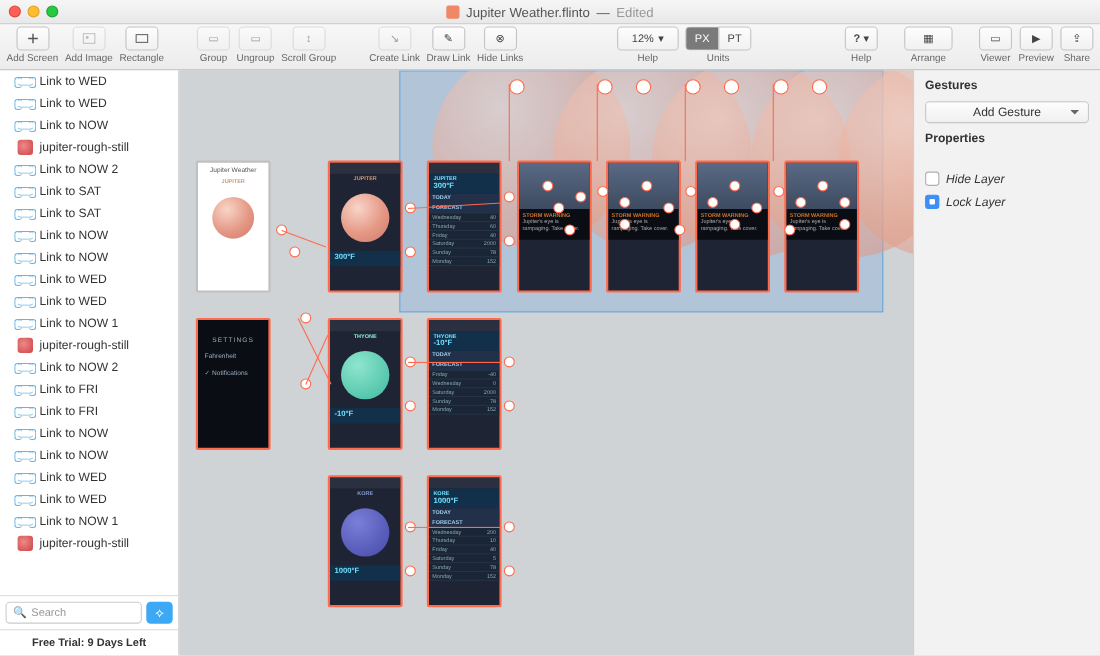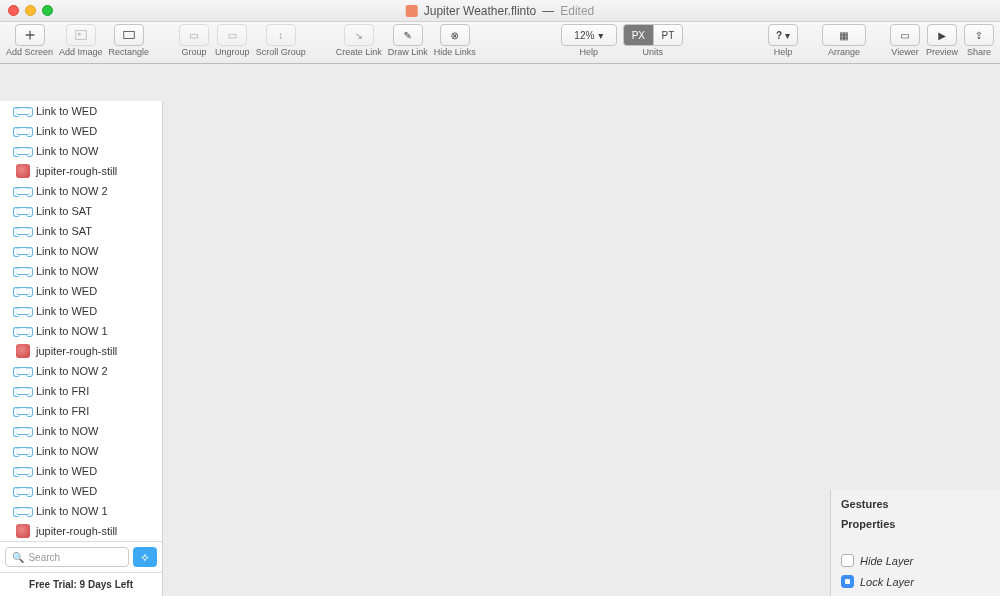--- a/index.html
+++ b/index.html
@@ -24,21 +24,21 @@
   .tbtn{height:22px;min-width:30px;background:linear-gradient(#fdfdfd,#f1f1f1);border:1px solid #c4c4c4;border-radius:4px;display:flex;align-items:center;justify-content:center;font-size:10px;color:#444;padding:0 6px;}
   .seg .tbtn{border-radius:0;border-right:none;}
   .seg .tbtn:first-child{border-radius:4px 0 0 4px;}
   .seg .tbtn:last-child{border-radius:0 4px 4px 0;border-right:1px solid #c4c4c4;}
   .tbtn.active{background:#7a7a7a;color:#fff;}
   .spacer{flex:1;}
   .tbtn.disabled{opacity:.5;}
   .ticon{width:14px;height:14px;display:inline-block;}
   
   
-  .main{display:flex;height:calc(596px - 64px);align-items:flex-end;}
+  .main{display:flex;height:calc(596px - 64px);}
   .sidebar{width:163px;background:#fff;border-right:1px solid #cfcfcf;display:flex;flex-direction:column;}
   .tree{flex:1;overflow-y:auto;}
   .row{display:flex;align-items:center;height:20px;padding:0 6px 0 16px;gap:6px;font-size:11px;color:#333;}
   .grp{display:flex;align-items:center;height:22px;padding:0 6px;gap:4px;background:#f3f3f3;font-weight:500;border-top:1px solid #e4e4e4;border-bottom:1px solid #e4e4e4;}
   .linkicon{width:14px;height:8px;border:1.5px solid #64b4e6;border-radius:3px;border-right:none;border-left:none;position:relative;}
   .linkicon::before,.linkicon::after{content:'';position:absolute;width:6px;height:8px;border:1.5px solid #64b4e6;border-radius:3px;top:-1.5px;}
   .linkicon::before{left:-3px;border-right:none;}
   .linkicon::after{right:-3px;border-left:none;}
   .thumbicon{width:14px;height:14px;background:radial-gradient(circle at 40% 40%,#e88,#c44);border-radius:3px;}
   .screenicon{width:12px;height:14px;border:1px solid #aaa;border-radius:2px;background:#fff;}
@@ -539,20 +539,23 @@
         <div class="edge" style="left: 115px; top: 285px; width: 49.2443px; transform: rotate(-66.0375deg);"></div>
         <div class="edge" style="left: 300px; top: 12px; width: 70px; transform: rotate(90deg);"></div>
         <div class="edge" style="left: 380px; top: 12px; width: 70px; transform: rotate(90deg);"></div>
         <div class="edge" style="left: 460px; top: 12px; width: 70px; transform: rotate(90deg);"></div>
         <div class="edge" style="left: 540px; top: 12px; width: 70px; transform: rotate(90deg);"></div>
       </div>
   </div>
 
   <div class="panel">
     <h4>Gestures</h4>
+    <div class="btn">
+        <span>Add Gesture</span>
+      </div>
     <h4>Properties</h4>
     <div style="height:8px"></div>
     <div class="chk">
         <div class="cbox"></div>
         <span>Hide Layer</span>
       </div>
     <div class="chk">
         <div class="cbox on"></div>
         <span>Lock Layer</span>
       </div>

